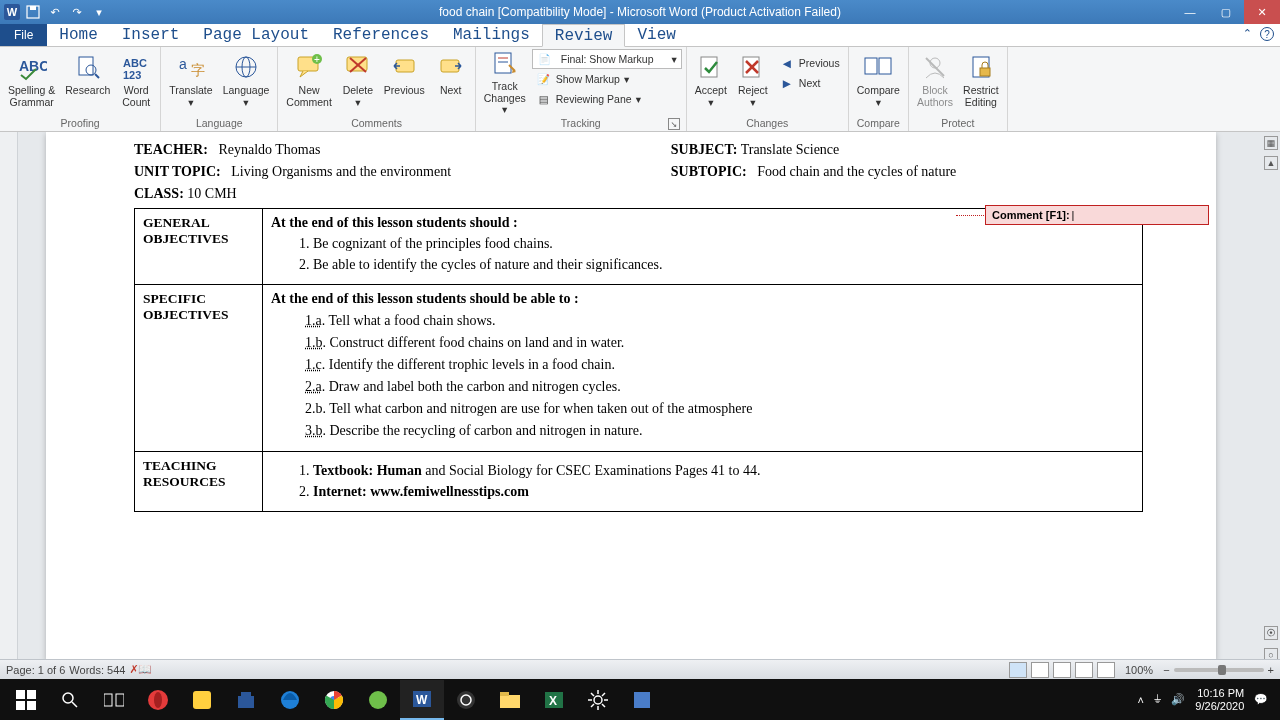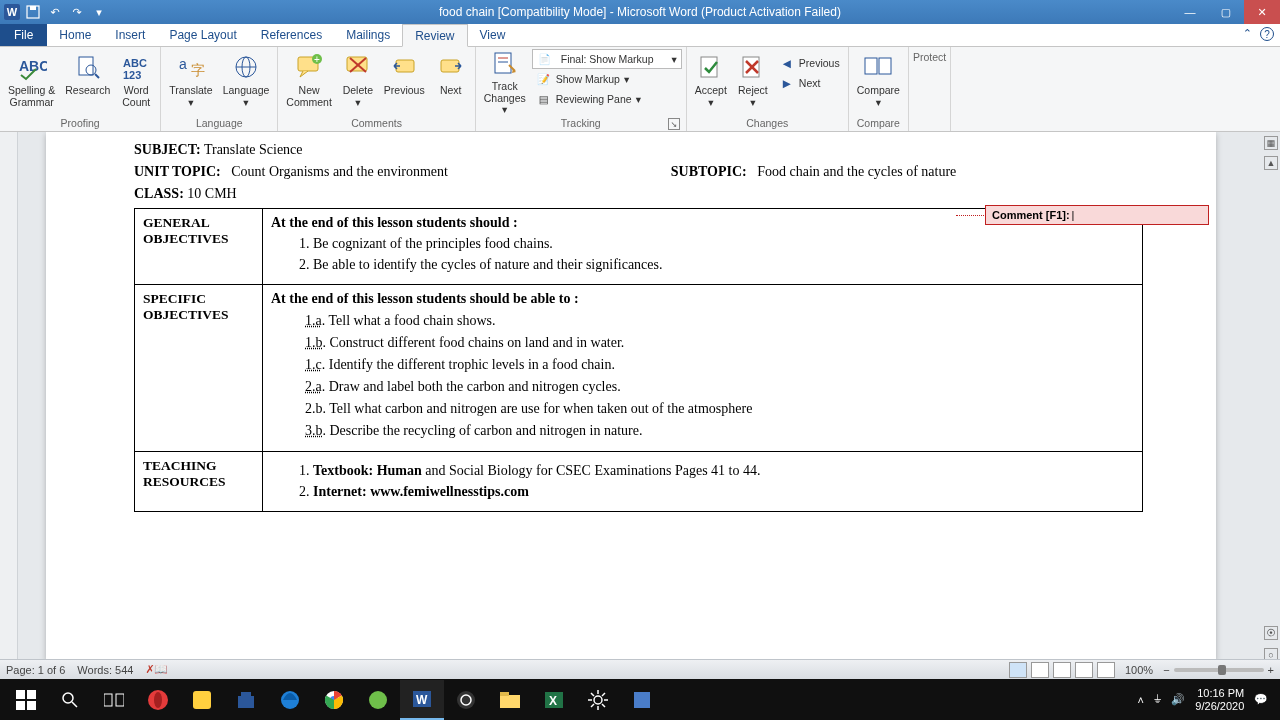--- a/index.html
+++ b/index.html
@@ -44,23 +44,24 @@
   color: #fff;
   padding: 0 14px;
   display: flex;
   align-items: center;
   font-size: 12px;
 }
 .tab {
   padding: 0 12px;
   display: flex;
   align-items: center;
-  font-size: 12px;
+  font-size: 16px;
   color: #1e4e8c;
   cursor: pointer;
+  font-family: Liberation Mono, monospace;
 }
 .tab.active {
   border: 1px solid #c5c5c5;
   border-bottom: 1px solid #f5f6f7;
   background: #f5f6f7;
   margin-bottom: -1px;
 }
 .tabs-right { position: absolute; right: 6px; top: 3px; display: flex; gap: 8px; color: #1e4e8c; }
 
 
@@ -194,21 +195,21 @@
   right: 0;
   height: 20px;
   background: linear-gradient(#eef0f3,#d9dde2);
   border-top: 1px solid #bfc4ca;
   display: flex;
   align-items: center;
   font-size: 11px;
   color: #444;
   padding: 0 6px;
 }
-.sb-left { display: flex; gap: 12px; align-items: flex-end; }
+.sb-left { display: flex; gap: 4px; align-items: flex-end; }
 .sb-right { margin-left: auto; display: flex; align-items: center; gap: 4px; }
 .zoom-track { width: 90px; height: 4px; background: #bbb; position: relative; border-radius: 2px;}
 .zoom-thumb { position: absolute; left: 44px; top: -3px; width: 8px; height: 10px; background: #777; border-radius: 2px;}
 .view-btn { width: 18px; height: 16px; border: 1px solid #999; background: #fff; }
 .view-btn.active { background: #cfe3f7; }
 
 
 .taskbar {
   position: absolute;
   bottom: 0;
@@ -465,33 +466,58 @@
             </svg>
           </span>
         <span>Compare</span>
           <span>▾</span>
       </div>
     </div>
     <div class="group-label">Compare</div>
   </div>
 
   <div class="group">
+    <div class="group-body">
+      <div class="rib-btn disabled">
+        <span class="icon">
+            <svg width="26" height="26">
+              <circle cx="13" cy="9" r="5" fill="none" stroke="#888"></circle>
+              <path d="M4 24 q9 -10 18 0" fill="none" stroke="#888"></path>
+              <line x1="4" y1="4" x2="22" y2="22" stroke="#888" stroke-width="2"></line>
+            </svg>
+          </span>
+        <span style="white-space:pre-line">Block
+Authors</span>
+      </div>
+      <div class="rib-btn">
+        <span class="icon">
+            <svg width="26" height="26">
+              <rect x="5" y="3" width="16" height="20" fill="#fff" stroke="#2b579a"></rect>
+              <rect x="12" y="14" width="10" height="8" fill="#e6b84a" stroke="#a67c1f"></rect>
+              <path d="M14 14 v-3 a3 3 0 0 1 6 0 v3" fill="none" stroke="#a67c1f"></path>
+            </svg>
+          </span>
+        <span style="white-space:pre-line">Restrict
+Editing</span>
+      </div>
+    </div>
     <div class="group-label">Protect</div>
   </div>
 </div>
 
 <div class="doc-area">
   <div class="ruler-v"></div>
 
   <div class="page">
     <div class="hdr-row">
+      <div class="hdr-left"><span class="hdr-label">TEACHER:</span>&nbsp;&nbsp;&nbsp;<span>Reynaldo Thomas</span></div>
       <div class="hdr-right"><span class="hdr-label">SUBJECT:</span> <span>Translate Science</span></div>
     </div>
     <div class="hdr-row">
-      <div class="hdr-left"><span class="hdr-label">UNIT TOPIC:</span>&nbsp;&nbsp;&nbsp;<span>Count Organisms and the environment</span></div>
+      <div class="hdr-left"><span class="hdr-label">UNIT TOPIC:</span>&nbsp;&nbsp;&nbsp;<span>Living Organisms and the environment</span></div>
       <div class="hdr-right"><span class="hdr-label">SUBTOPIC:</span>&nbsp;&nbsp;&nbsp;<span>Food chain and the cycles of nature</span></div>
     </div>
     <div class="hdr-row">
       <div class="hdr-left"><span class="hdr-label">CLASS:</span> <span>10 CMH</span></div>
     </div>
 
     <table class="doc-table">
       <tbody>
           <tr>
         <td class="td-left">GENERAL OBJECTIVES</td>

